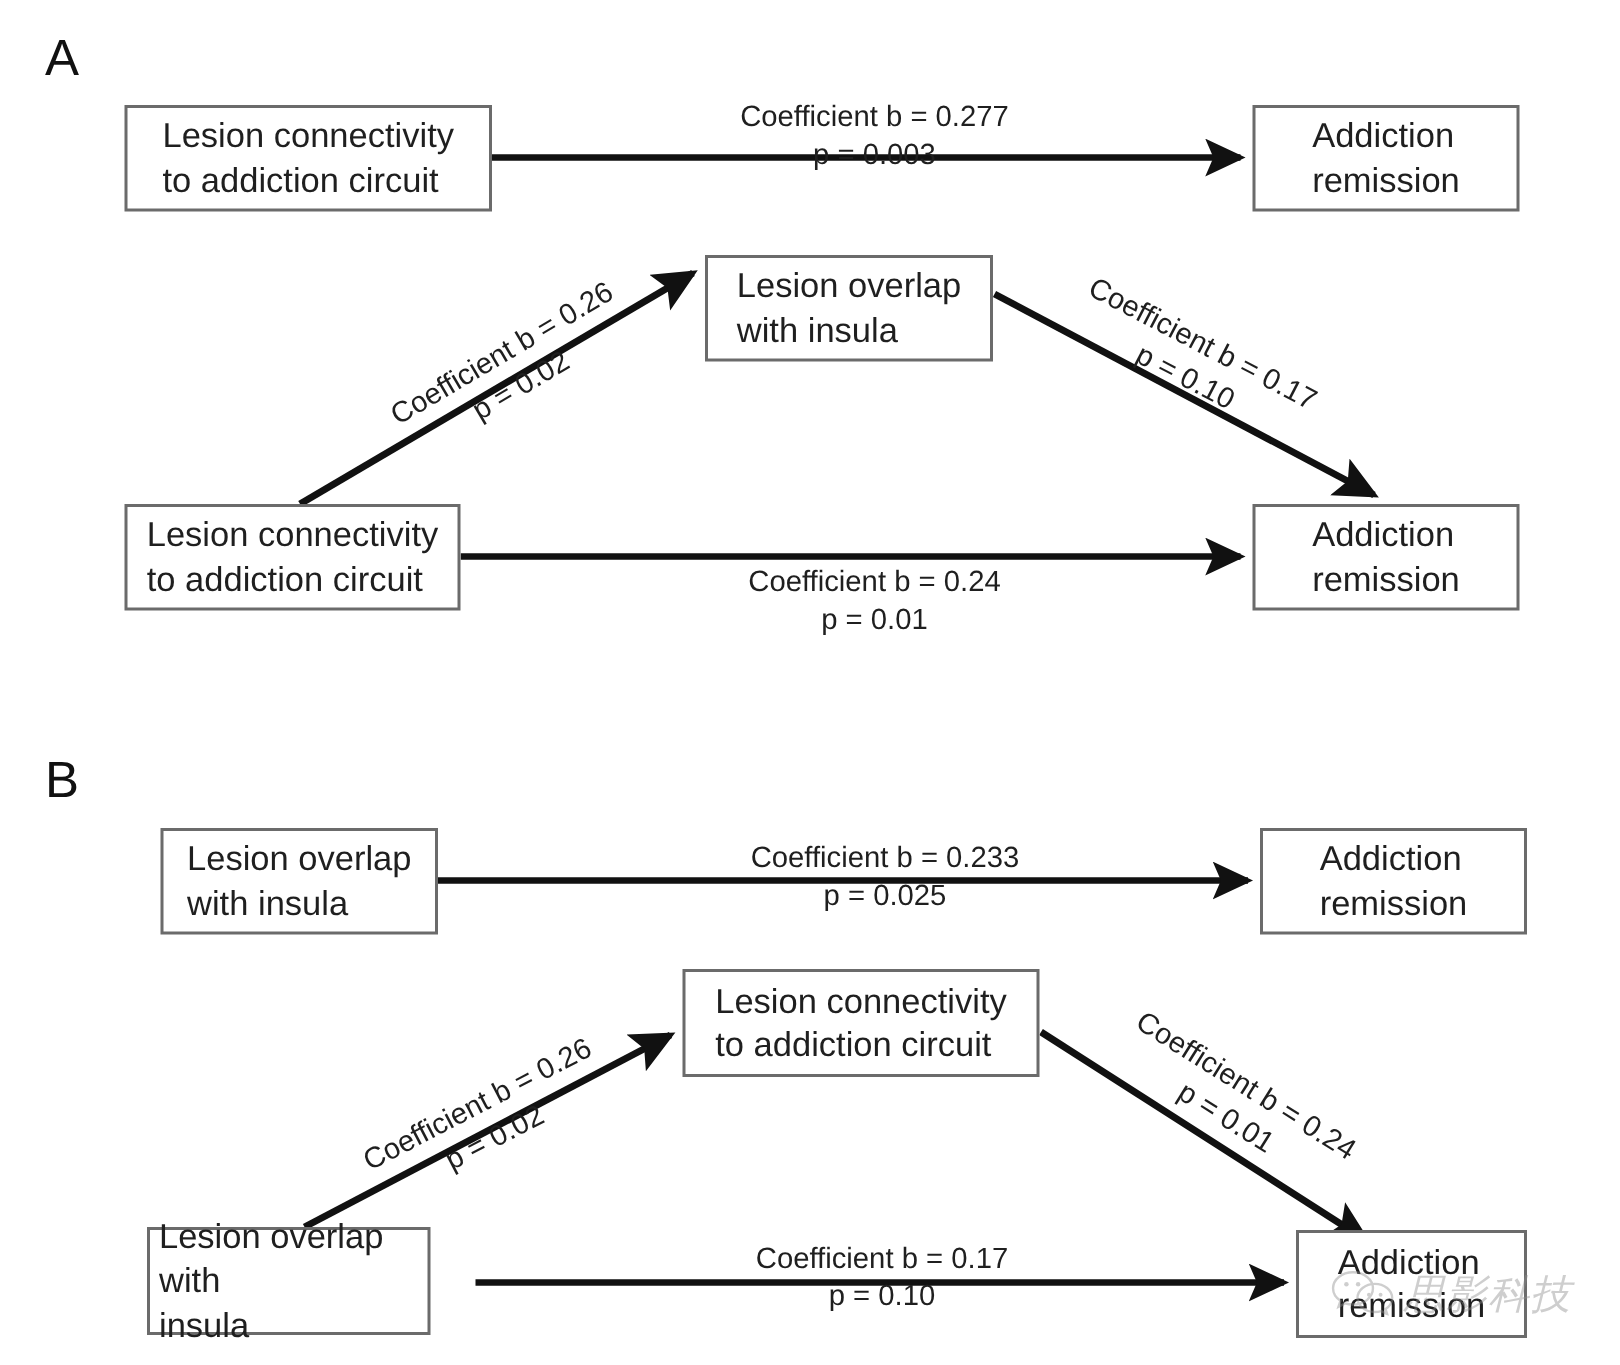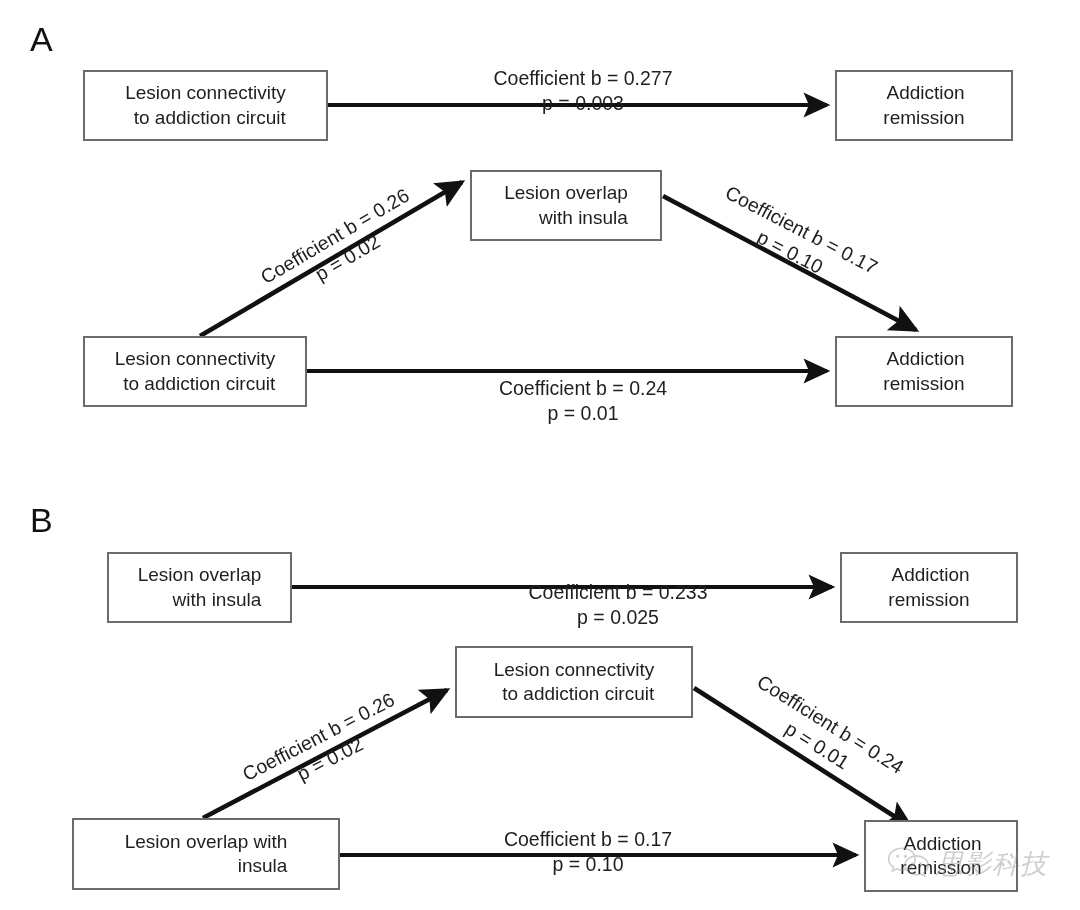--- a/index.html
+++ b/index.html
@@ -32,22 +32,22 @@
     letter-spacing: 0px;
   }
   .node-box {
     position: absolute;
     box-sizing: border-box;
     border: 2px solid #6b6b6b;
     background: #ffffff;
     display: flex;
     align-items: center;
     justify-content: center;
-    text-align: right;
-    font-size: 19px;
+    text-align: left;
+    font-size: 23px;
     line-height: 1.28;
     color: #1f1f1f;
     z-index: 3;
     padding: 16px 6px;
   }
   .node-box .node-text {
     display: block;
     white-space: pre-line;
   }
   .edge-label {
@@ -164,29 +164,29 @@
   <div class="node-box" style="left:107px; top:552px; width:185px; height:71px;">
     <span class="node-text">Lesion overlap
 with insula</span>
   </div>
 
   <div class="node-box" style="left:840px; top:552px; width:178px; height:71px;">
     <span class="node-text">Addiction
 remission</span>
   </div>
 
-  <div class="edge-label" style="left:513px; top:560px; width:210px;margin-top:20px;">Coefficient b = 0.233
+  <div class="edge-label" style="left:485px; top:560px; width:210px;">Coefficient b = 0.233
 p = 0.025</div>
 
   <div class="node-box" style="left:455px; top:646px; width:238px; height:72px;">
     <span class="node-text">Lesion connectivity
 to addiction circuit</span>
   </div>
 
-  <div class="node-box" style="left:72px; top:818px; width:268px; height:72px;">
+  <div class="node-box" style="left:98px; top:818px; width:189px; height:72px;">
     <span class="node-text">Lesion overlap with
 insula</span>
   </div>
 
   <div class="node-box" style="left:864px; top:820px; width:154px; height:72px;">
     <span class="node-text">Addiction
 remission</span>
   </div>
 
   <div class="edge-label rot" style="left:212px; top:723px; width:225px; transform:rotate(-27.5deg);">Coefficient b = 0.26

